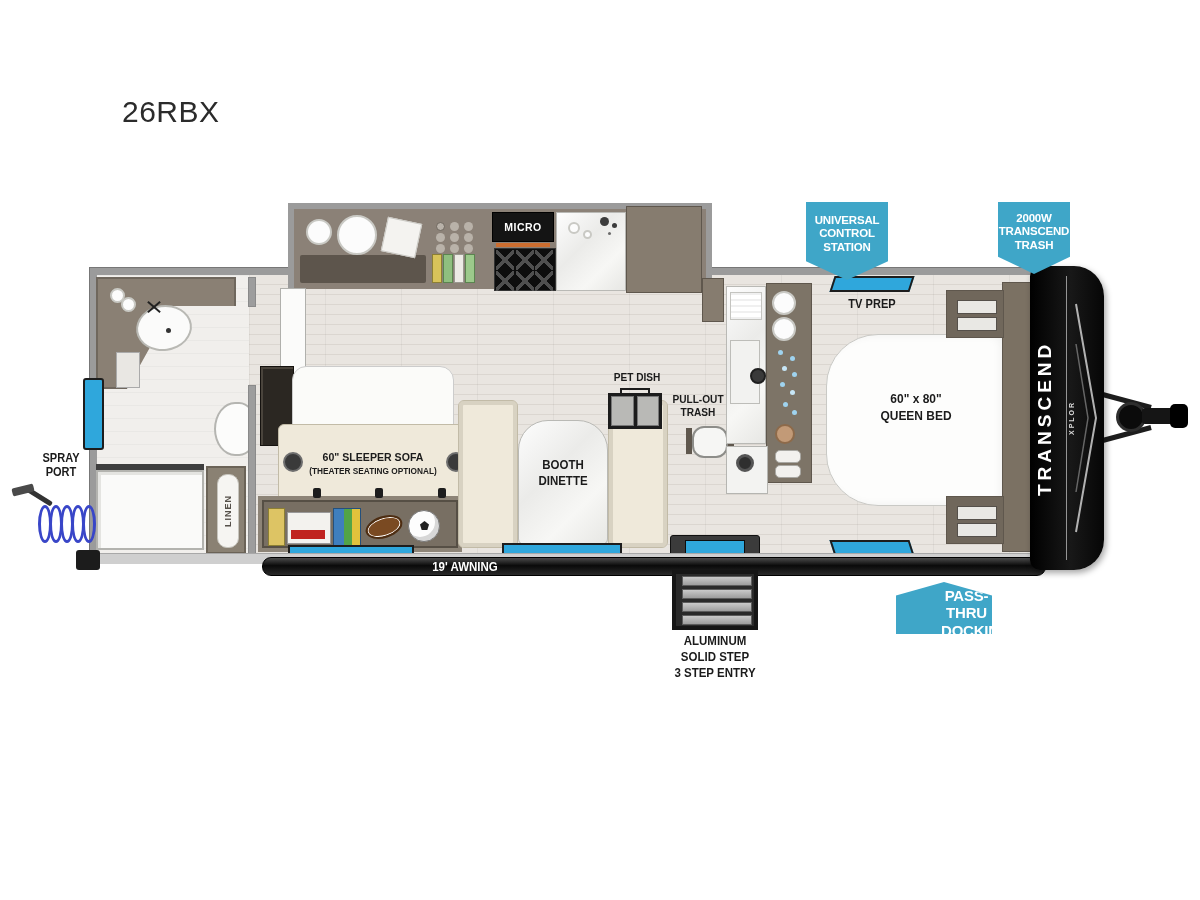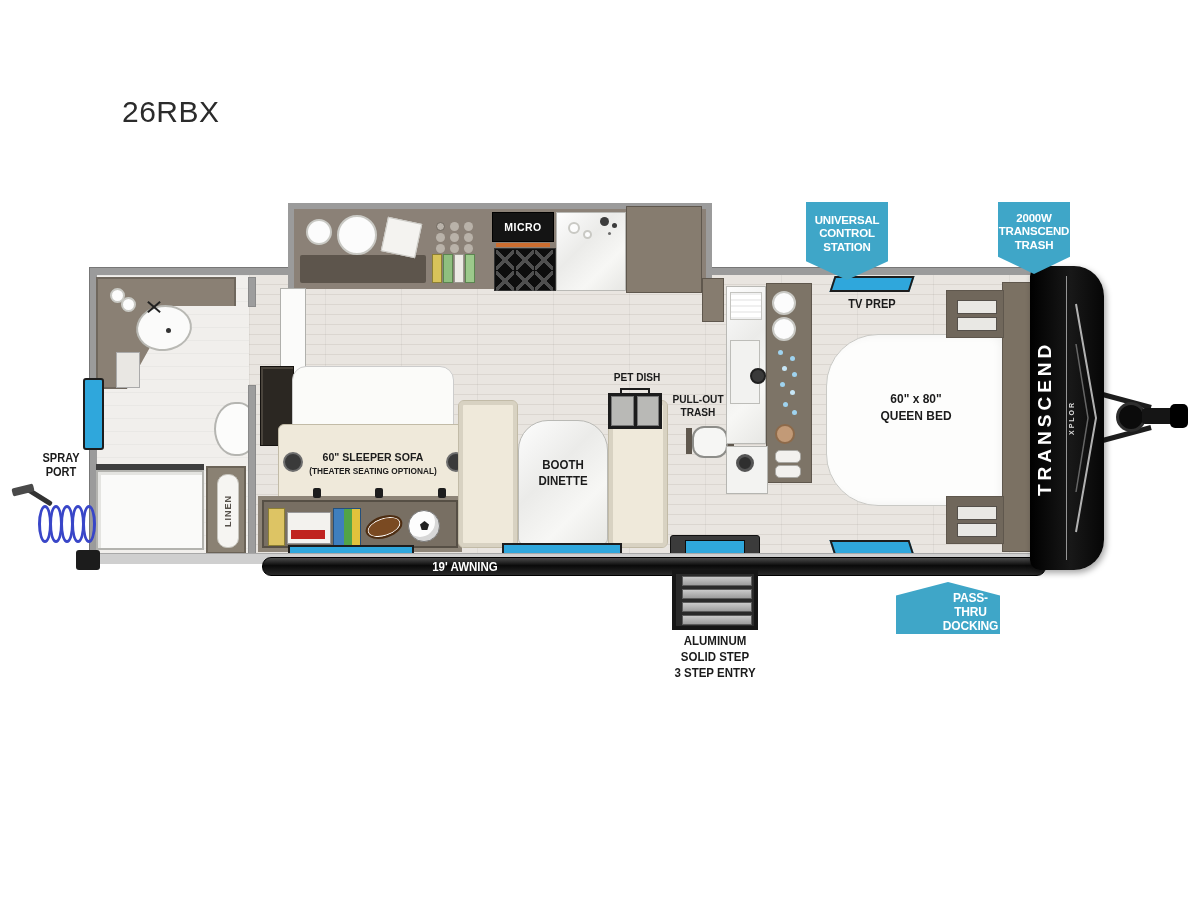--- a/index.html
+++ b/index.html
@@ -254,18 +254,18 @@
   <div class="callout flag-down" style="left:806px;top:202px;width:82px;height:78px;font-size:11.5px;padding-bottom:14px;box-sizing:border-box;">
     <span>UNIVERSAL</span>
     <span>CONTROL</span>
     <span>STATION</span>
   </div>
   <div class="callout flag-down" style="left:998px;top:202px;width:72px;height:72px;font-size:11.5px;padding-bottom:12px;box-sizing:border-box;">
     <span>2000W</span>
     <span>TRANSCEND</span>
     <span>TRASH</span>
   </div>
-  <div class="callout flag-up" style="left:896px;top:582px;width:104px;height:52px;font-size:12px;padding-top:10px;box-sizing:border-box;padding-left:45px;">
+  <div class="callout flag-up" style="left:896px;top:582px;width:96px;height:52px;font-size:15px;padding-top:10px;box-sizing:border-box;padding-left:45px;">
     <span>PASS-THRU</span>
     <span>DOCKING</span>
   </div>
 
 </div>
 
 </body></html>

